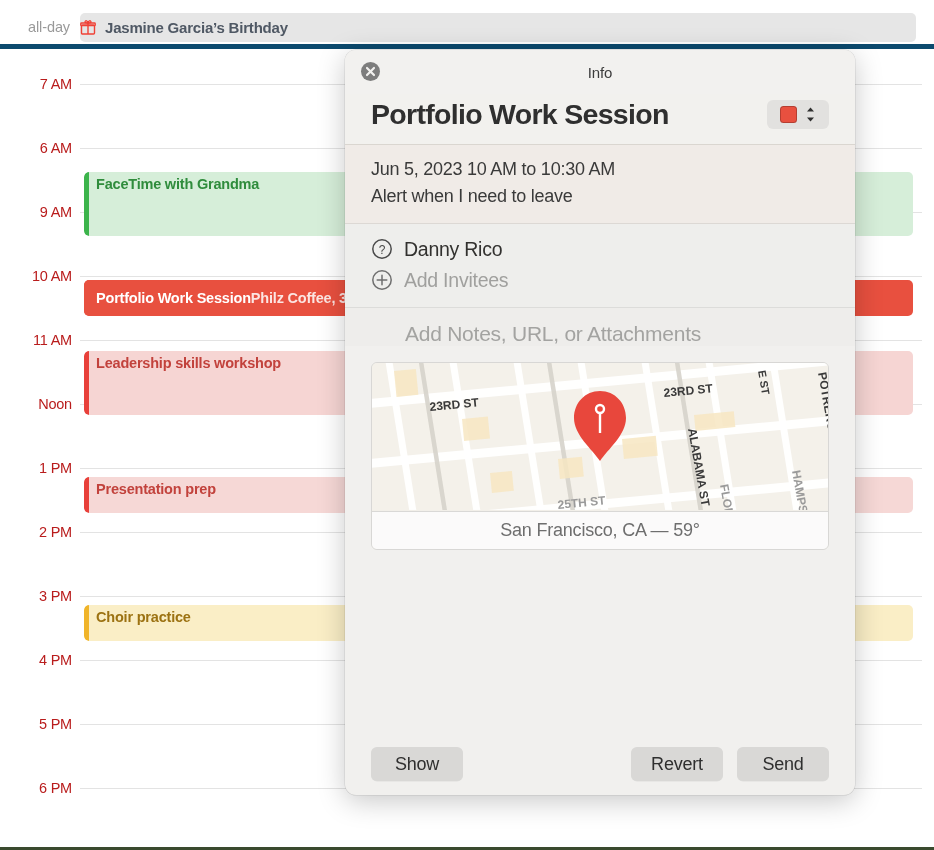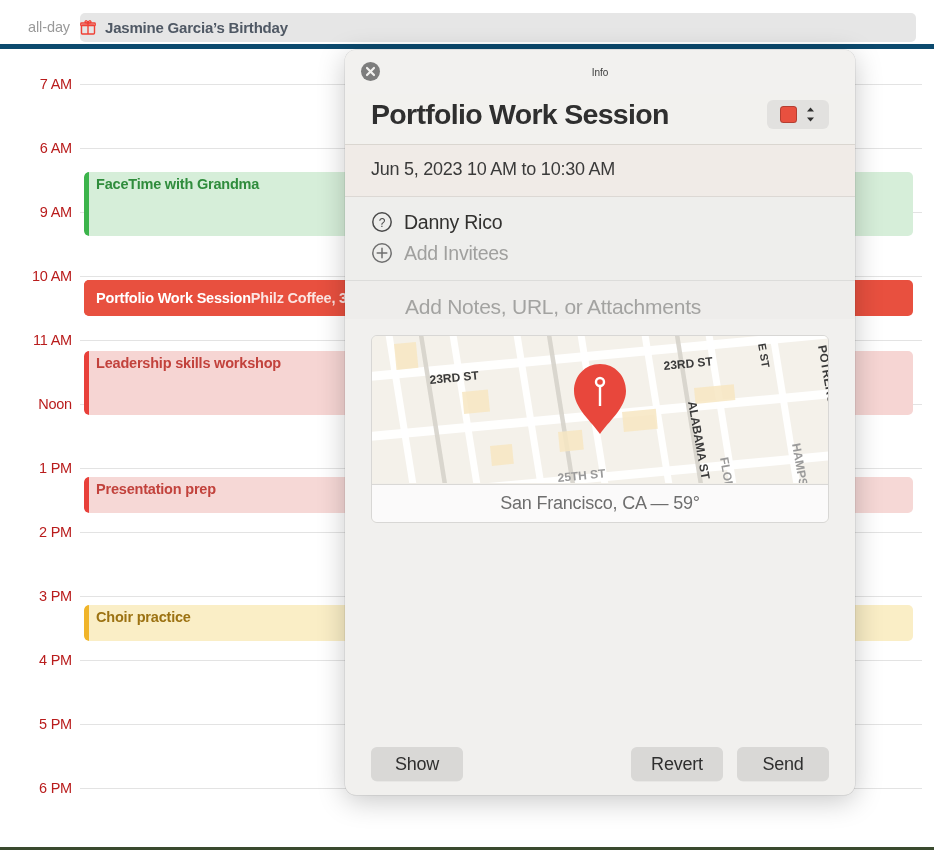--- a/index.html
+++ b/index.html
@@ -158,21 +158,21 @@
   }
   #pop-titlebar {
     position: relative;
     height: 44px;
     background: #f2f1ef;
     display: flex;
     align-items: center;
     justify-content: center;
   }
   #pop-title {
-    font-size: 10px;
+    font-size: 15px;
     color: #3c3c3c;
     letter-spacing: -0.1px;
   }
   #close-btn {
     position: absolute;
     left: 15px;
     top: 11px;
     width: 21px; height: 21px;
     cursor: pointer;
   }
@@ -473,20 +473,21 @@
           <path d="M5.5 1.5 L9 5.6 L2 5.6 Z" fill="#2f2f2f"></path>
           <path d="M5.5 15.5 L9 11.4 L2 11.4 Z" fill="#2f2f2f"></path>
         </svg>
       </div>
     </div>
 
   </div>
 
   <div class="sec" id="sec-when">
     <div class="when-line">Jun 5, 2023  10 AM to 10:30 AM</div>
+    <div class="when-line">Alert when I need to leave</div>
   </div>
 
   <div class="sec" id="sec-invitees">
     <div class="invitee-row">
       <svg width="22" height="22" viewBox="0 0 22 22">
         <circle cx="11" cy="11" r="9.2" fill="none" stroke="#4a4a4a" stroke-width="1.5"></circle>
         <text x="11" y="15.6" text-anchor="middle" font-family="Liberation Sans, sans-serif" font-size="12" fill="#4a4a4a">?</text>
       </svg>
       <span class="invitee-name">Danny Rico</span>
     </div>

